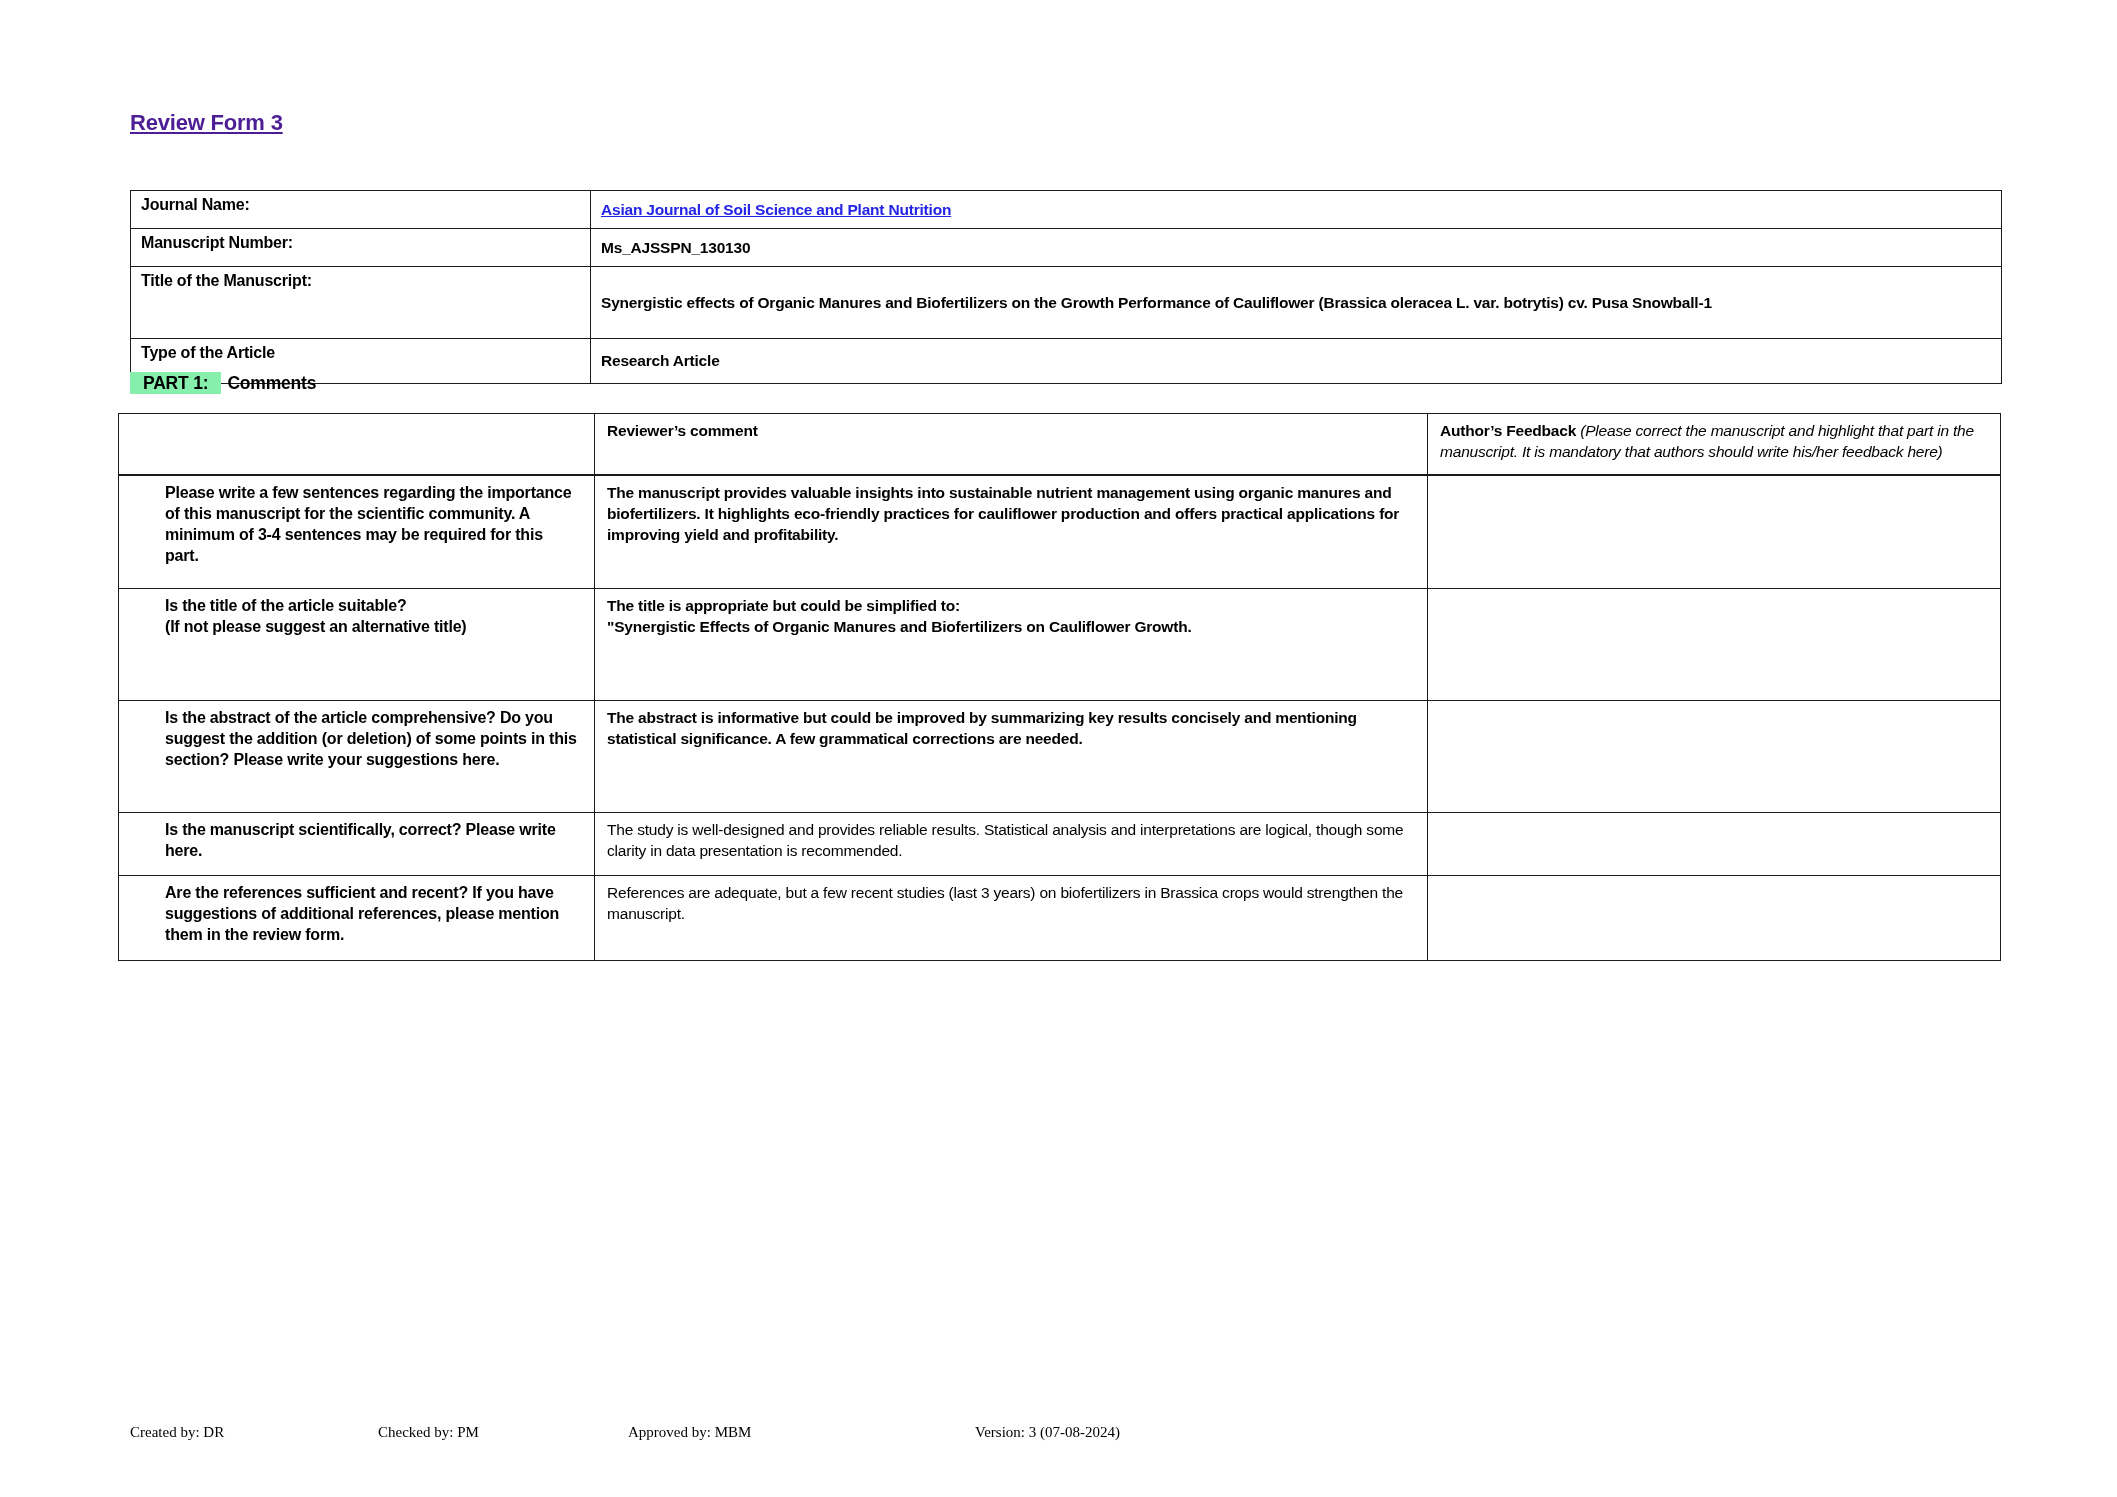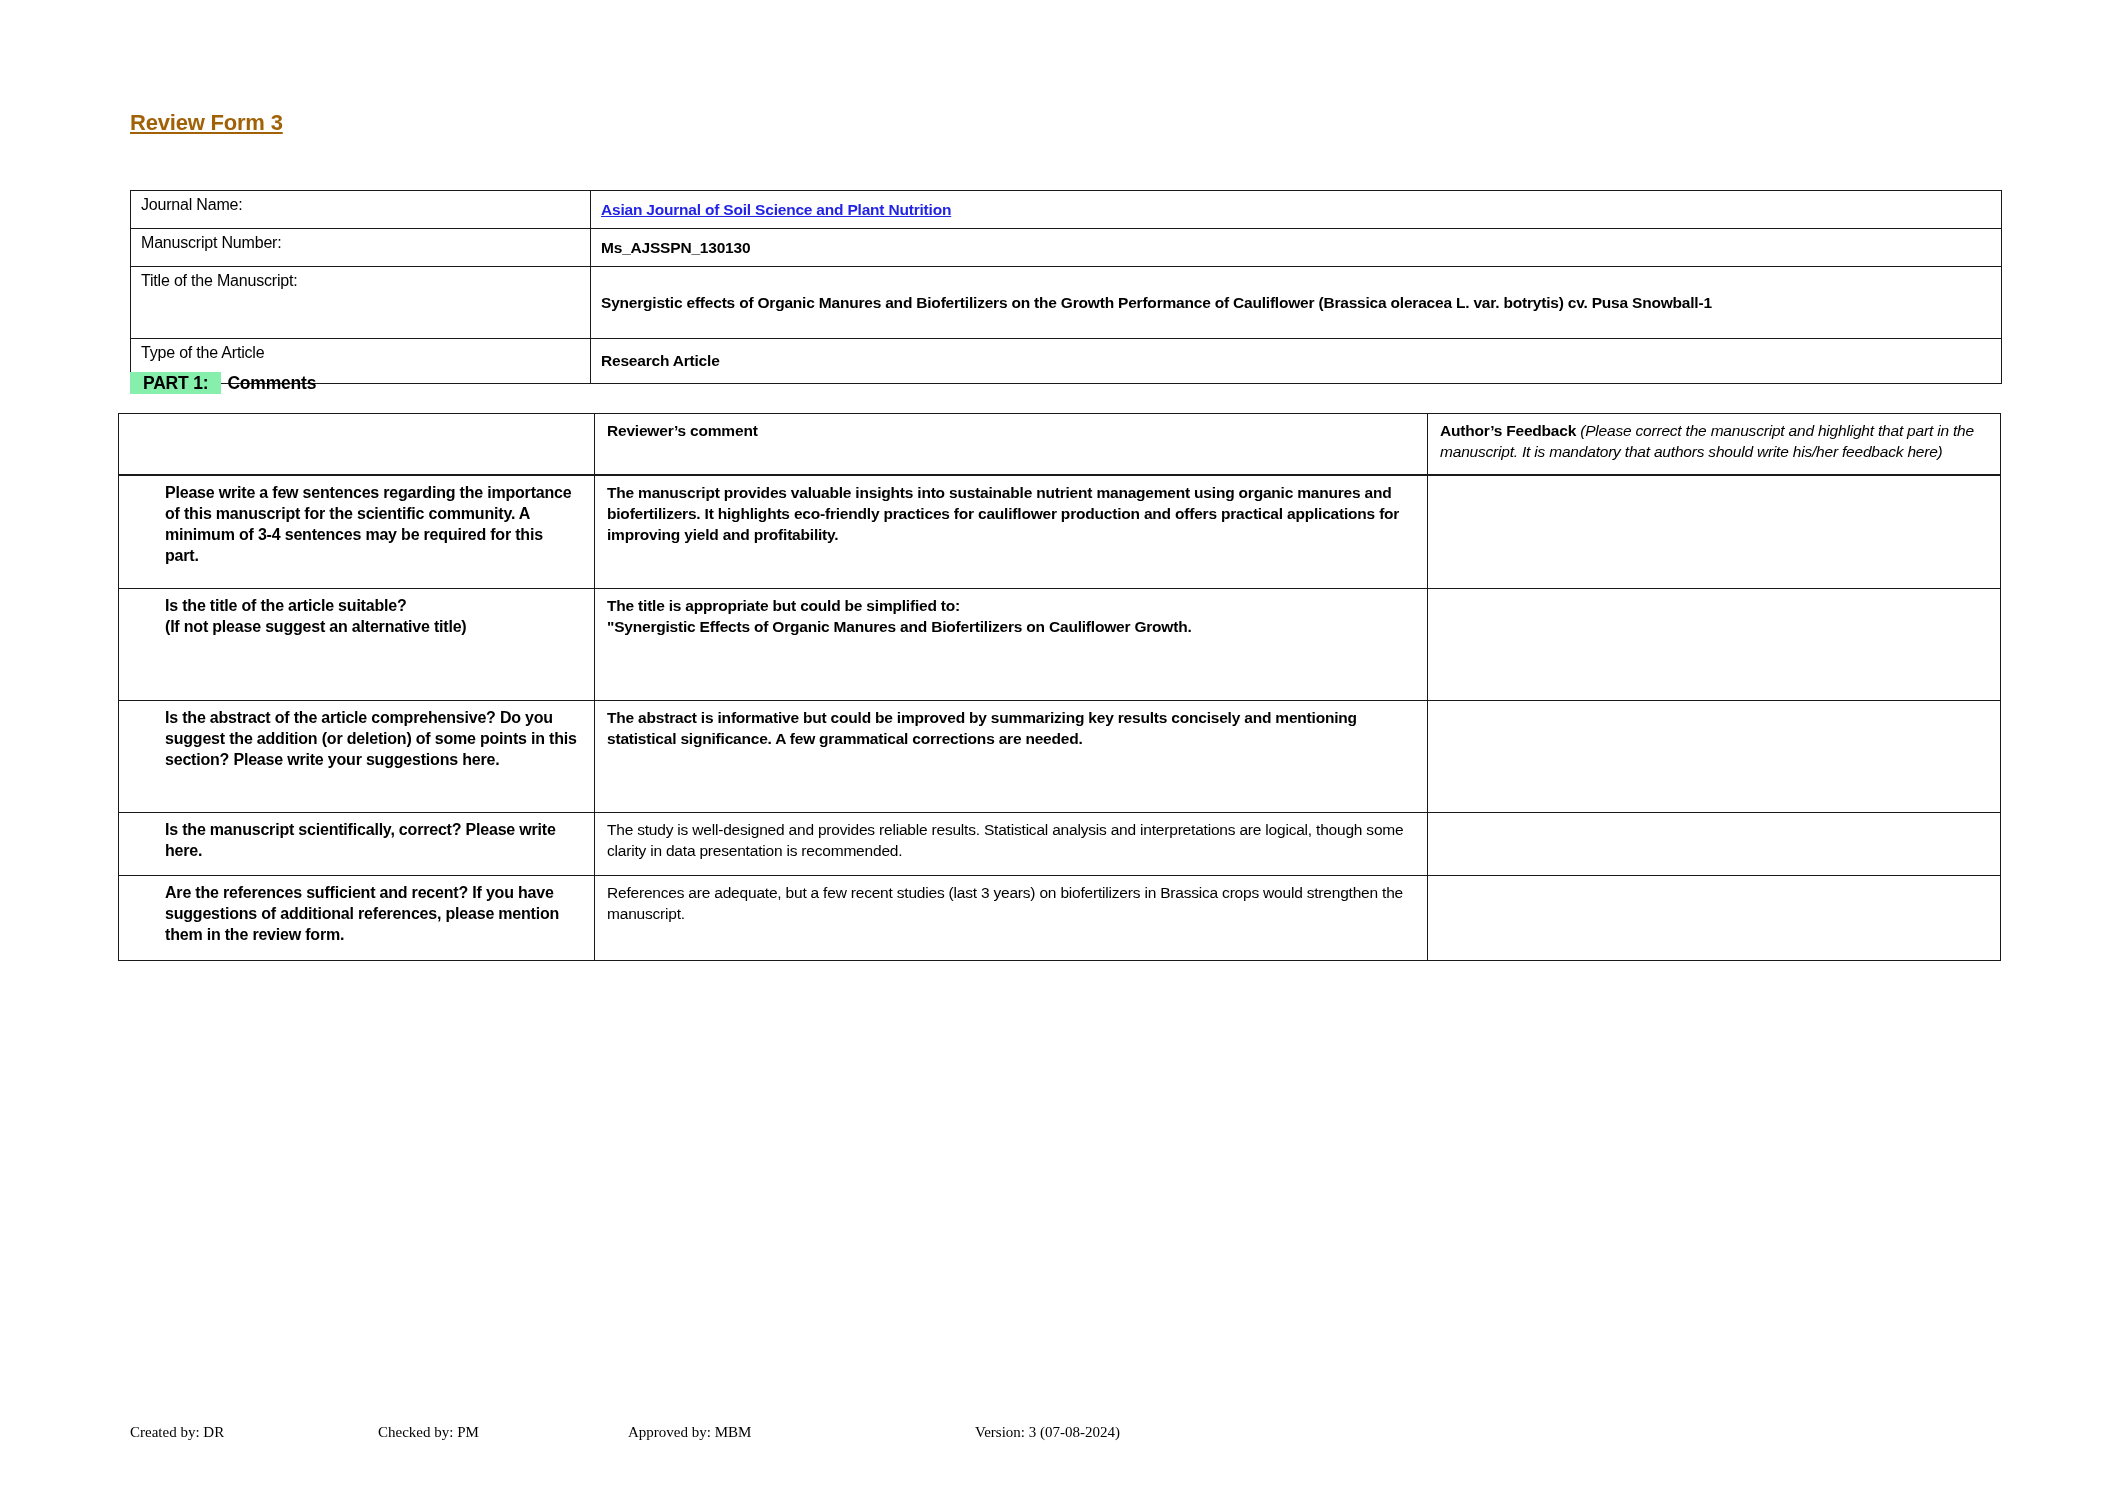--- a/index.html
+++ b/index.html
@@ -15,40 +15,40 @@
   }
 
   
   .doc-title {
     position: absolute;
     left: 130px;
     top: 110px;
     font-size: 22px;
     font-weight: bold;
     text-decoration: underline;
-    color: #a16207;
+    color: #4c1d95;
     margin: 0;
   }
 
   
   .info-table {
     position: absolute;
     left: 130px;
     top: 190px;
     width: 1871px;
     border-collapse: collapse;
     table-layout: fixed;
   }
   .info-table td {
     border: 1.6px solid #1a1a1a;
     padding: 4px 10px;
     font-size: 16px;
     vertical-align: middle;
   }
-  .info-table td.label { font-weight: normal; vertical-align: top; padding-top: 5px; }
+  .info-table td.label { font-weight: bold; vertical-align: top; padding-top: 5px; }
   .info-table td.value { font-weight: bold; font-size: 15.5px; }
   .info-table tr.r-journal td { height: 28px; }
   .info-table tr.r-number td { height: 28px; }
   .info-table tr.r-title td { height: 62px; }
   .info-table tr.r-type td { height: 35px; }
   .journal-link {
     color: #2323e6;
     font-weight: bold;
     text-decoration: underline;
     cursor: pointer;

